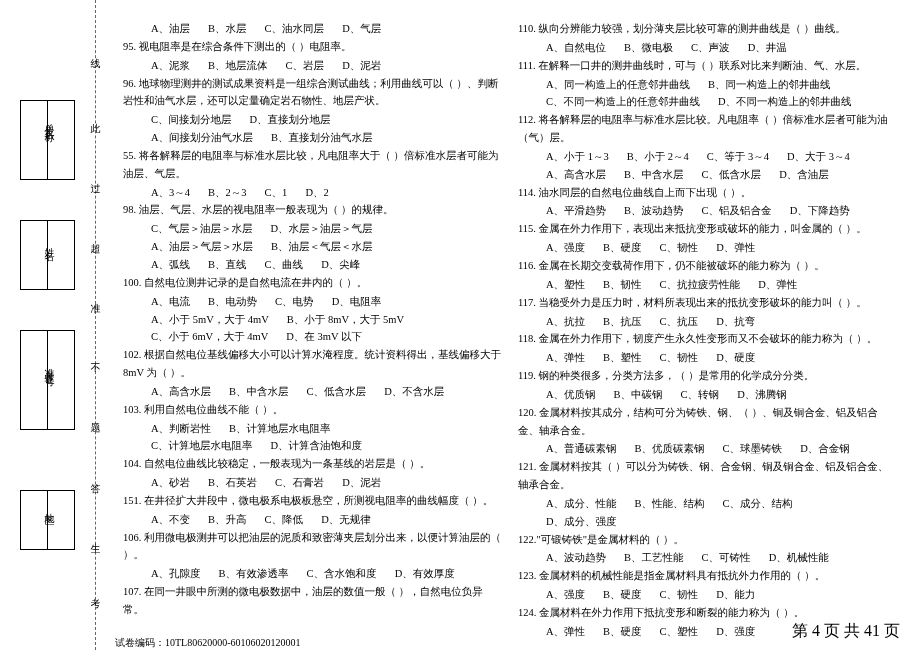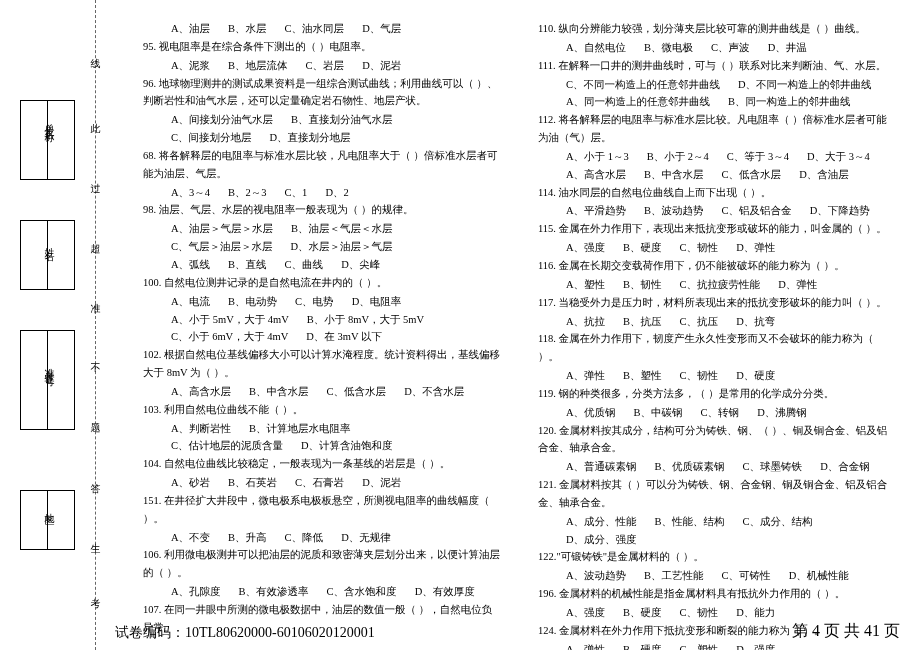--- a/index.html
+++ b/index.html
@@ -74,30 +74,29 @@
       top: 20px;
       right: 15px;
       bottom: 20px;
       display: flex;
     }
     .column {
       flex: 1;
       padding: 0 8px;
       font-size: 10.5px;
       line-height: 1.7;
-      margin-left: 20px;
     }
     .q { margin-bottom: 1px; }
     .opts { padding-left: 28px; }
     .opts span { display: inline-block; margin-right: 18px; }
     .footer-left {
       position: absolute;
       left: 115px;
-      bottom: 8px;
-      font-size: 14px;
+      bottom: 0;
+      font-size: 10px;
       text-align: center;
     }
     .footer-right {
       position: absolute;
       right: 20px;
       bottom: 8px;
       font-size: 16px;
     }
   </style>
 </head>
@@ -147,51 +146,51 @@
   <span class="dash-label" style="top:535px">生</span>
   <span class="dash-label" style="top:590px">考</span>
 </div>
 
 <div class="content">
   <div class="column" id="col-left">
       <div class="opts"><span>A、油层</span><span>B、水层</span><span>C、油水同层</span><span>D、气层</span></div>
       <div class="q">95. 视电阻率是在综合条件下测出的（    ）电阻率。</div>
       <div class="opts"><span>A、泥浆</span><span>B、地层流体</span><span>C、岩层</span><span>D、泥岩</span></div>
       <div class="q">96. 地球物理测井的测试成果资料是一组综合测试曲线；利用曲线可以（    ）、判断岩性和油气水层，还可以定量确定岩石物性、地层产状。</div>
+      <div class="opts"><span>C、间接划分地层</span><span>D、直接划分地层</span></div>
       <div class="opts"><span>A、间接划分油气水层</span><span>B、直接划分油气水层</span></div>
-      <div class="opts"><span>C、间接划分地层</span><span>D、直接划分地层</span></div>
-      <div class="q">68. 将各解释层的电阻率与标准水层比较，凡电阻率大于（    ）倍标准水层者可能为油层、气层。</div>
+      <div class="q">55. 将各解释层的电阻率与标准水层比较，凡电阻率大于（    ）倍标准水层者可能为油层、气层。</div>
       <div class="opts"><span>A、3～4</span><span>B、2～3</span><span>C、1</span><span>D、2</span></div>
       <div class="q">98. 油层、气层、水层的视电阻率一般表现为（    ）的规律。</div>
+      <div class="opts"><span>C、气层＞油层＞水层</span><span>D、水层＞油层＞气层</span></div>
       <div class="opts"><span>A、油层＞气层＞水层</span><span>B、油层＜气层＜水层</span></div>
-      <div class="opts"><span>C、气层＞油层＞水层</span><span>D、水层＞油层＞气层</span></div>
       <div class="opts"><span>A、弧线</span><span>B、直线</span><span>C、曲线</span><span>D、尖峰</span></div>
       <div class="q">100. 自然电位测井记录的是自然电流在井内的（    ）。</div>
       <div class="opts"><span>A、电流</span><span>B、电动势</span><span>C、电势</span><span>D、电阻率</span></div>
       <div class="opts"><span>A、小于 5mV，大于 4mV</span><span>B、小于 8mV，大于 5mV</span></div>
       <div class="opts"><span>C、小于 6mV，大于 4mV</span><span>D、在 3mV 以下</span></div>
       <div class="q">102. 根据自然电位基线偏移大小可以计算水淹程度。统计资料得出，基线偏移大于 8mV 为（    ）。</div>
       <div class="opts"><span>A、高含水层</span><span>B、中含水层</span><span>C、低含水层</span><span>D、不含水层</span></div>
       <div class="q">103. 利用自然电位曲线不能（    ）。</div>
       <div class="opts"><span>A、判断岩性</span><span>B、计算地层水电阻率</span></div>
-      <div class="opts"><span>C、估计地层的泥质含量</span><span>D、计算含油饱和度</span></div>
+      <div class="opts"><span>C、计算地层水电阻率</span><span>D、计算含油饱和度</span></div>
       <div class="q">104. 自然电位曲线比较稳定，一般表现为一条基线的岩层是（    ）。</div>
       <div class="opts"><span>A、砂岩</span><span>B、石英岩</span><span>C、石膏岩</span><span>D、泥岩</span></div>
       <div class="q">151. 在井径扩大井段中，微电极系电极板悬空，所测视电阻率的曲线幅度（    ）。</div>
       <div class="opts"><span>A、不变</span><span>B、升高</span><span>C、降低</span><span>D、无规律</span></div>
       <div class="q">106. 利用微电极测井可以把油层的泥质和致密薄夹层划分出来，以便计算油层的（    ）。</div>
       <div class="opts"><span>A、孔隙度</span><span>B、有效渗透率</span><span>C、含水饱和度</span><span>D、有效厚度</span></div>
       <div class="q">107. 在同一井眼中所测的微电极数据中，油层的数值一般（    ），自然电位负异常。</div>
     </div>
   <div class="column" id="col-right">
       <div class="q">110. 纵向分辨能力较强，划分薄夹层比较可靠的测井曲线是（    ）曲线。</div>
       <div class="opts"><span>A、自然电位</span><span>B、微电极</span><span>C、声波</span><span>D、井温</span></div>
       <div class="q">111. 在解释一口井的测井曲线时，可与（    ）联系对比来判断油、气、水层。</div>
+      <div class="opts"><span>A、同一构造上的任意邻井曲线</span><span>B、同一构造上的邻井曲线</span></div>
       <div class="opts"><span>C、不同一构造上的任意邻井曲线</span><span>D、不同一构造上的邻井曲线</span></div>
-      <div class="opts"><span>A、同一构造上的任意邻井曲线</span><span>B、同一构造上的邻井曲线</span></div>
       <div class="q">112. 将各解释层的电阻率与标准水层比较。凡电阻率（    ）倍标准水层者可能为油（气）层。</div>
       <div class="opts"><span>A、小于 1～3</span><span>B、小于 2～4</span><span>C、等于 3～4</span><span>D、大于 3～4</span></div>
       <div class="opts"><span>A、高含水层</span><span>B、中含水层</span><span>C、低含水层</span><span>D、含油层</span></div>
       <div class="q">114. 油水同层的自然电位曲线自上而下出现（    ）。</div>
       <div class="opts"><span>A、平滑趋势</span><span>B、波动趋势</span><span>C、铝及铝合金</span><span>D、下降趋势</span></div>
       <div class="q">115. 金属在外力作用下，表现出来抵抗变形或破坏的能力，叫金属的（    ）。</div>
       <div class="opts"><span>A、强度</span><span>B、硬度</span><span>C、韧性</span><span>D、弹性</span></div>
       <div class="q">116. 金属在长期交变载荷作用下，仍不能被破坏的能力称为（    ）。</div>
       <div class="opts"><span>A、塑性</span><span>B、韧性</span><span>C、抗拉疲劳性能</span><span>D、弹性</span></div>
       <div class="q">117. 当稳受外力是压力时，材料所表现出来的抵抗变形破坏的能力叫（    ）。</div>
@@ -199,21 +198,21 @@
       <div class="q">118. 金属在外力作用下，韧度产生永久性变形而又不会破坏的能力称为（    ）。</div>
       <div class="opts"><span>A、弹性</span><span>B、塑性</span><span>C、韧性</span><span>D、硬度</span></div>
       <div class="q">119. 钢的种类很多，分类方法多，（    ）是常用的化学成分分类。</div>
       <div class="opts"><span>A、优质钢</span><span>B、中碳钢</span><span>C、转钢</span><span>D、沸腾钢</span></div>
       <div class="q">120. 金属材料按其成分，结构可分为铸铁、钢、（    ）、铜及铜合金、铝及铝合金、轴承合金。</div>
       <div class="opts"><span>A、普通碳素钢</span><span>B、优质碳素钢</span><span>C、球墨铸铁</span><span>D、合金钢</span></div>
       <div class="q">121. 金属材料按其（    ）可以分为铸铁、钢、合金钢、铜及铜合金、铝及铝合金、轴承合金。</div>
       <div class="opts"><span>A、成分、性能</span><span>B、性能、结构</span><span>C、成分、结构</span><span>D、成分、强度</span></div>
       <div class="q">122."可锻铸铁"是金属材料的（    ）。</div>
       <div class="opts"><span>A、波动趋势</span><span>B、工艺性能</span><span>C、可铸性</span><span>D、机械性能</span></div>
-      <div class="q">196. 金属材料的机械性能是指金属材料具有抵抗外力作用的（    ）。</div>
+      <div class="q">123. 金属材料的机械性能是指金属材料具有抵抗外力作用的（    ）。</div>
       <div class="opts"><span>A、强度</span><span>B、硬度</span><span>C、韧性</span><span>D、能力</span></div>
       <div class="q">124. 金属材料在外力作用下抵抗变形和断裂的能力称为（    ）。</div>
       <div class="opts"><span>A、弹性</span><span>B、硬度</span><span>C、塑性</span><span>D、强度</span></div>
     </div>
 </div>
 
 <div class="footer-left">试卷编码：10TL80620000-60106020120001</div>
 <div class="footer-right">第 4 页    共 41 页</div>
 
 </body></html>

